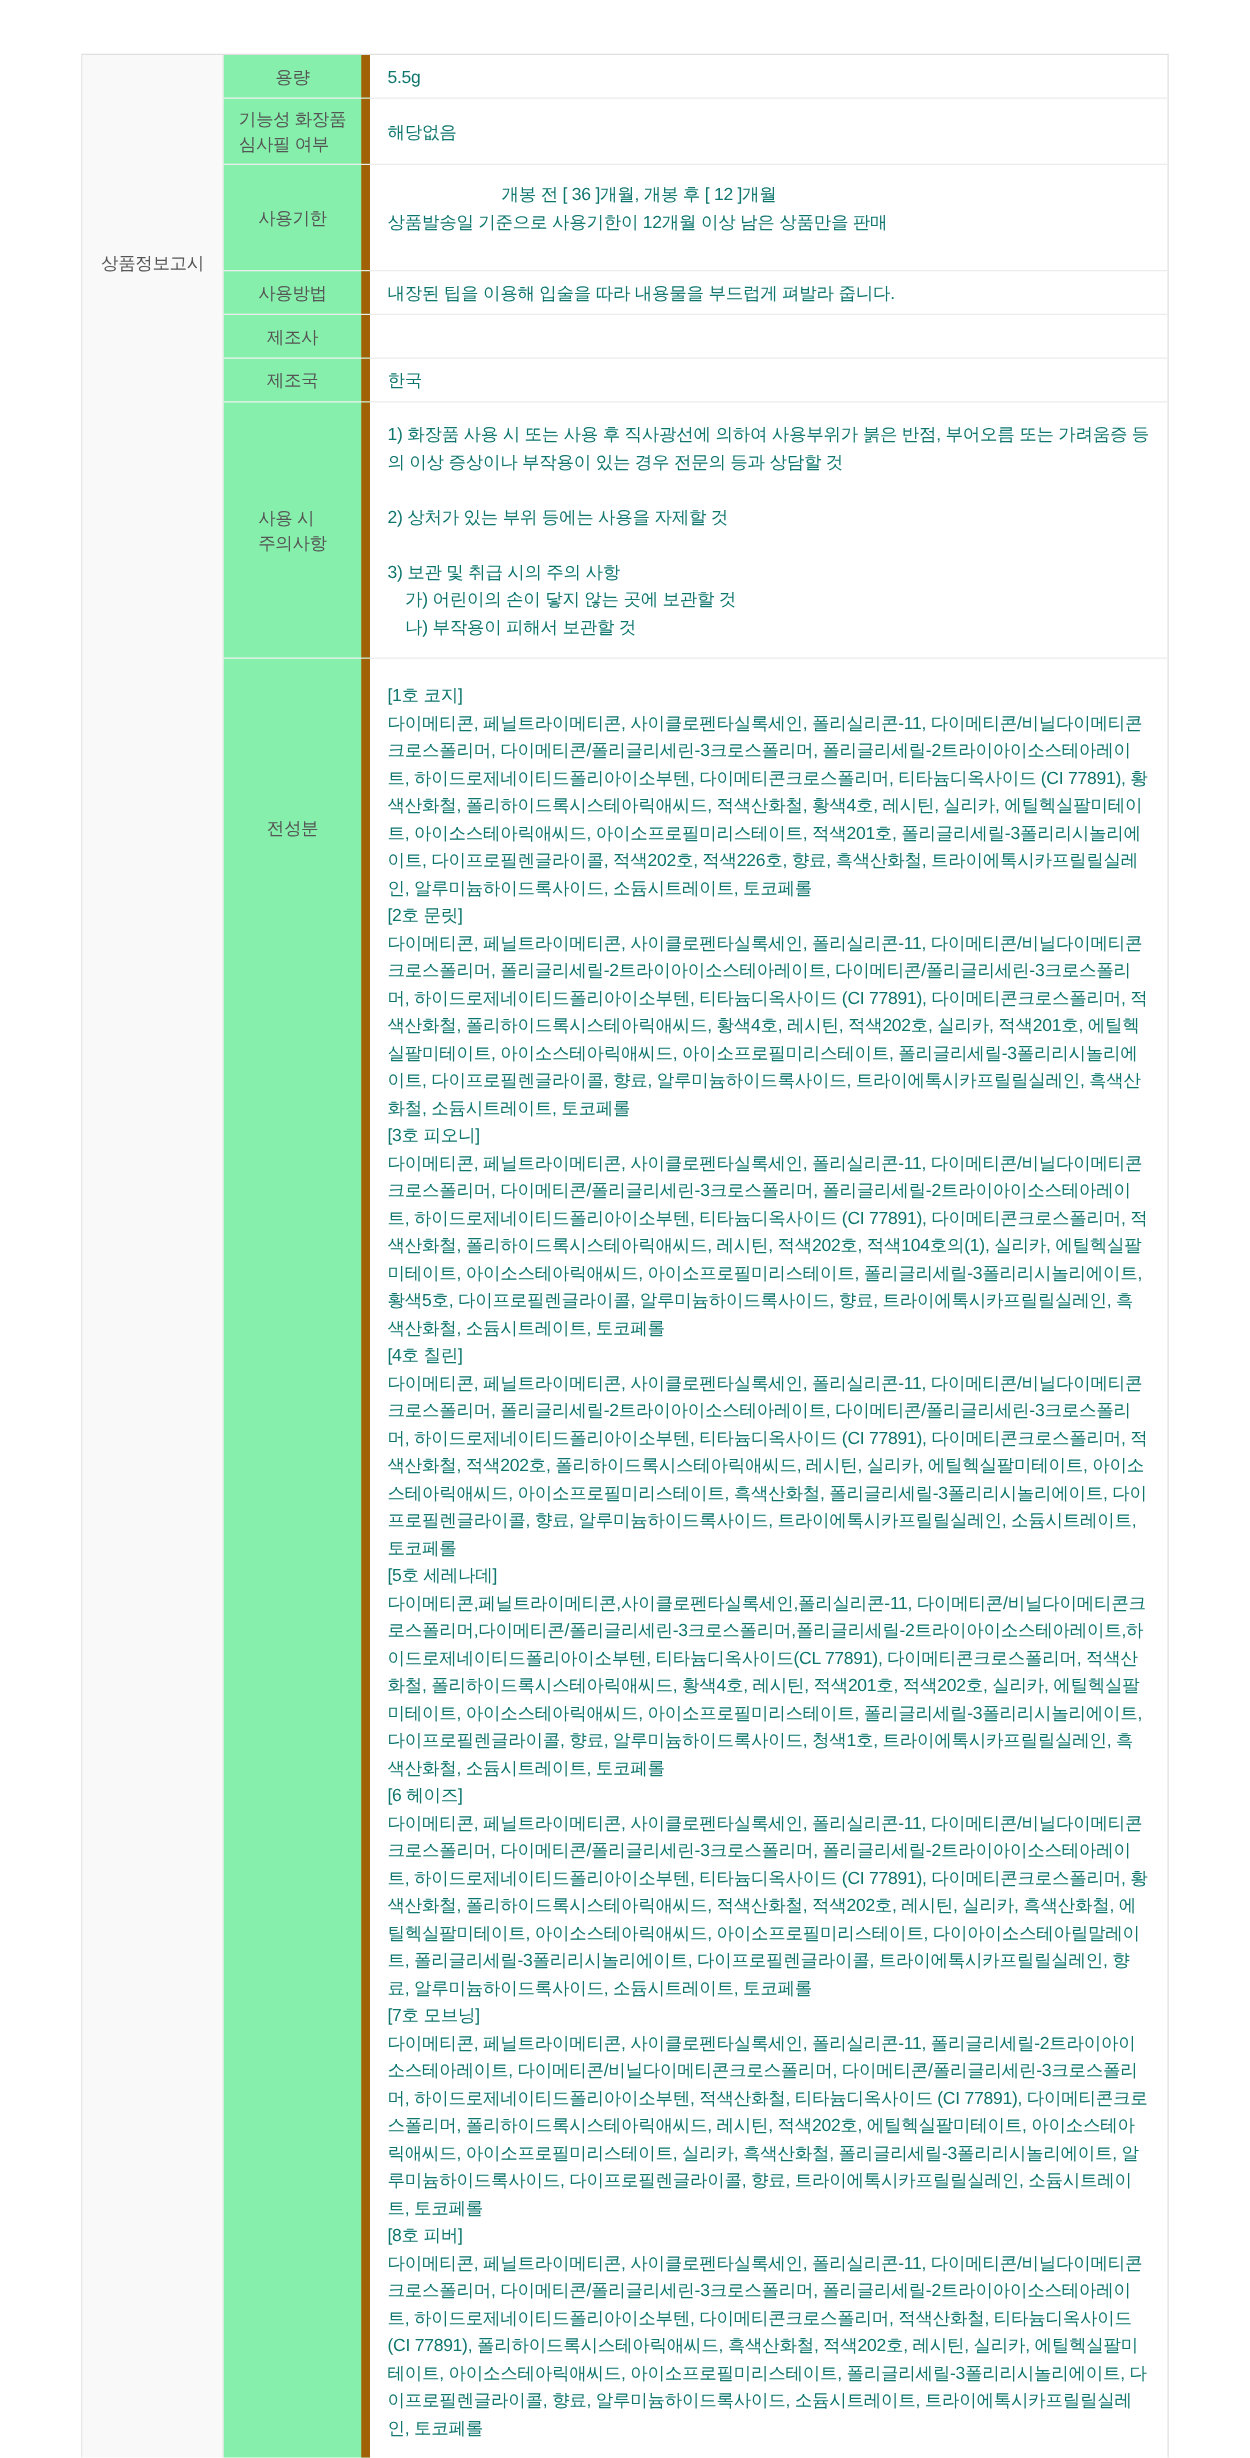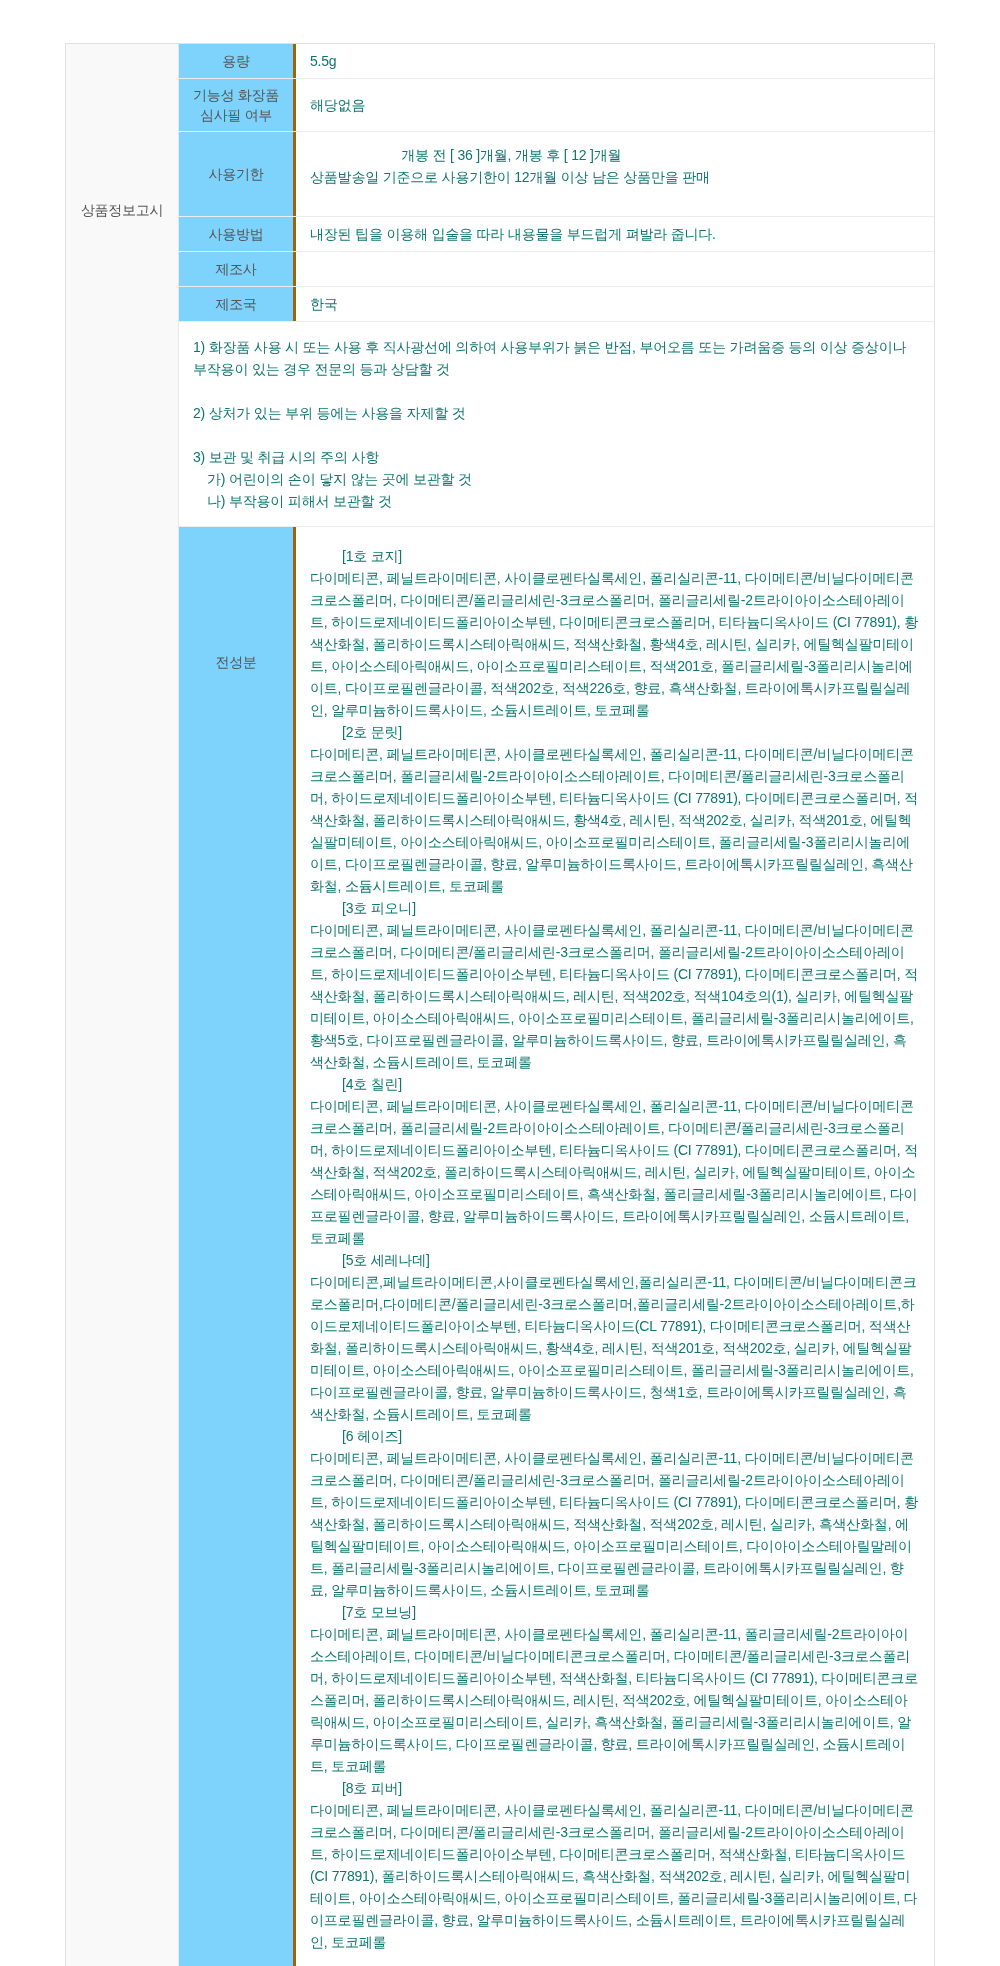--- a/index.html
+++ b/index.html
@@ -25,24 +25,23 @@
     padding-top:158px;
     color:#555555;
     letter-spacing:-0.3px;
     flex-shrink:0;
   }
   .rows { flex:1; display:flex; flex-direction:column; }
   .row { display:flex; border-bottom:1px solid #ececec; }
   .row:last-child { border-bottom:none; }
   .lbl {
     width:117px; flex-shrink:0;
-    background:#7dd3fc;
-    border-right:3px solid #a16207;
+    background:#86efac;
+    border-right:7px solid #a16207;
     display:flex; align-items:center; justify-content:center;
-    text-align:center;
     color:#555555;
     white-space:pre-line;
     line-height:20px;
     padding:6px 6px;
     letter-spacing:-0.3px;
   }
   .lbl.top { align-items:flex-start; padding-top:125px; }
   .val {
     flex:1;
     display:flex; align-items:center;
@@ -60,21 +59,21 @@
   .r4 { min-height:35px; }
   .r5 { min-height:35px; }
   .r6 { min-height:199px; }
   .r6 .val { padding-top:14px; padding-bottom:14px; }
   .r7 { min-height:1445px; }
   .r7 .val { padding-top:18px; padding-bottom:20px; }
   .exp-center { width:66%; text-align:center; }
   .para { margin-bottom:22px; }
   .para:last-child { margin-bottom:0; }
   .indent { padding-left:14px; }
-  .shade-name { line-height:22px;margin-left:32px; }
+  .shade-name { line-height:22px; }
   .shade-list { line-height:22px; }
 </style>
 </head>
 <body>
 
 <div class="tbl">
   <div class="col-section">
     <span>상품정보고시</span>
   </div>
   <div class="rows">
@@ -106,20 +105,22 @@
     <div class="row r4">
       <div class="lbl">제조사</div>
     </div>
 
     <div class="row r5">
       <div class="lbl">제조국</div>
       <div class="val">한국</div>
     </div>
 
     <div class="row r6">
+      <div class="lbl">사용 시
+주의사항</div>
       <div class="val val-block">
         <div class="para">1) 화장품 사용 시 또는 사용 후 직사광선에 의하여 사용부위가 붉은 반점, 부어오름 또는 가려움증 등의 이상 증상이나 부작용이 있는 경우 전문의 등과 상담할 것</div>
         <div class="para">2) 상처가 있는 부위 등에는 사용을 자제할 것</div>
         <div class="para">
           <div>3) 보관 및 취급 시의 주의 사항</div>
           <div class="indent">가) 어린이의 손이 닿지 않는 곳에 보관할 것</div>
           <div class="indent">나) 부작용이 피해서 보관할 것</div>
         </div>
       </div>
     </div>

